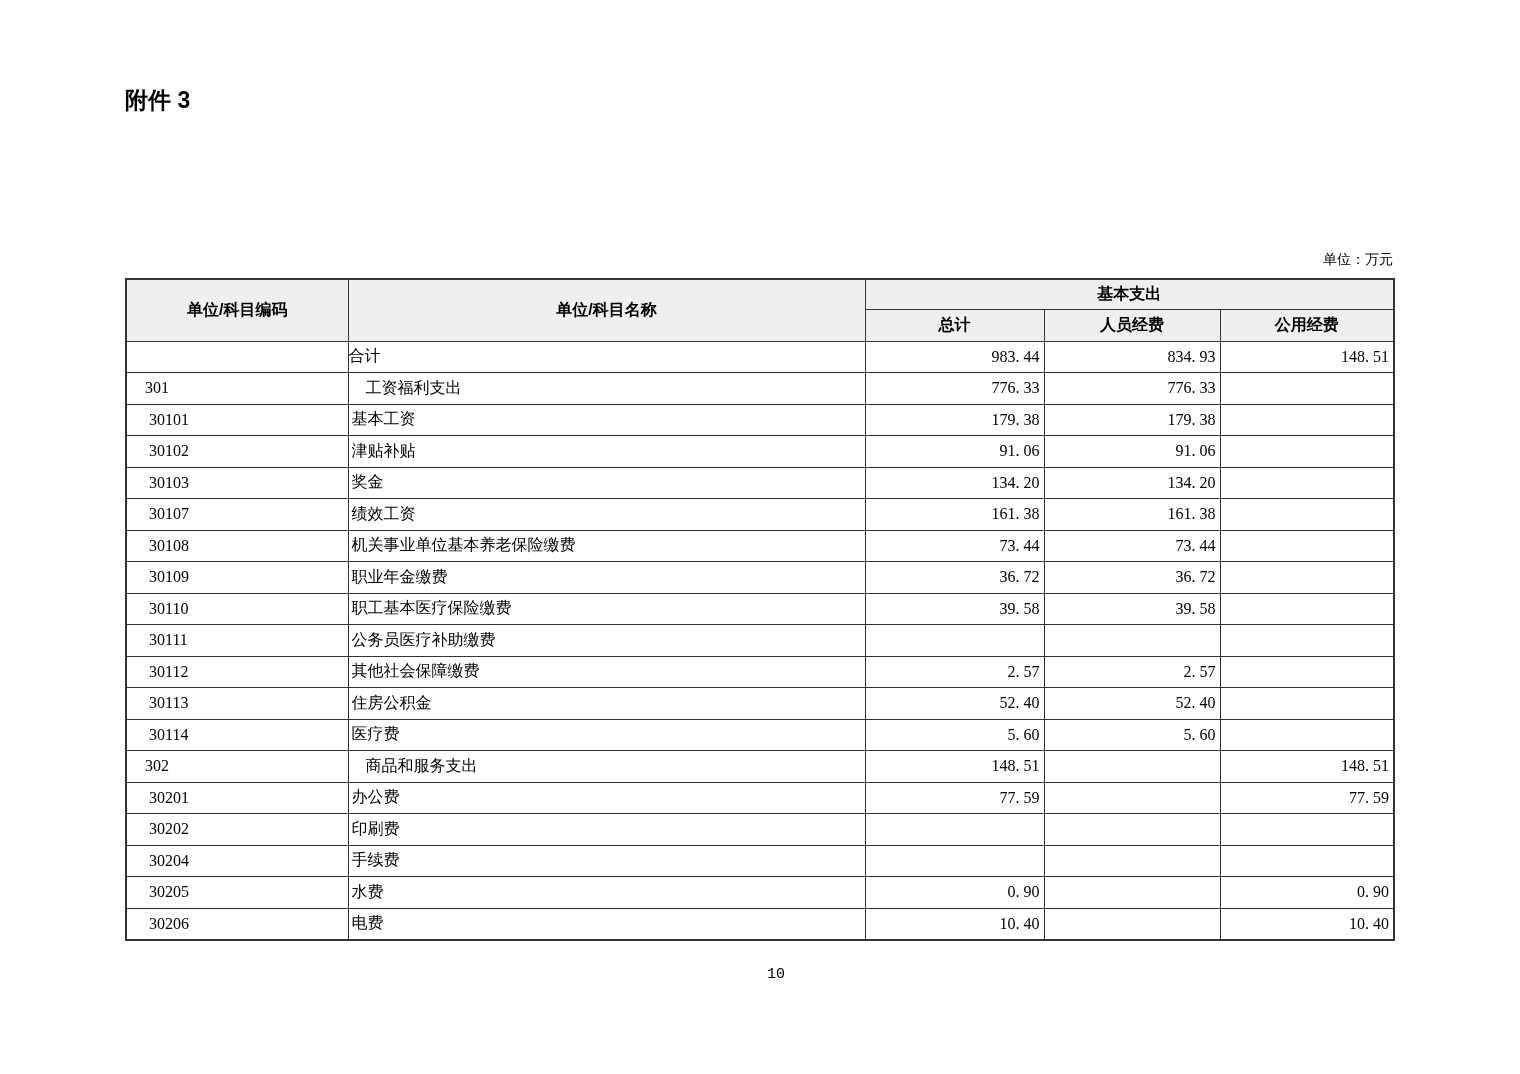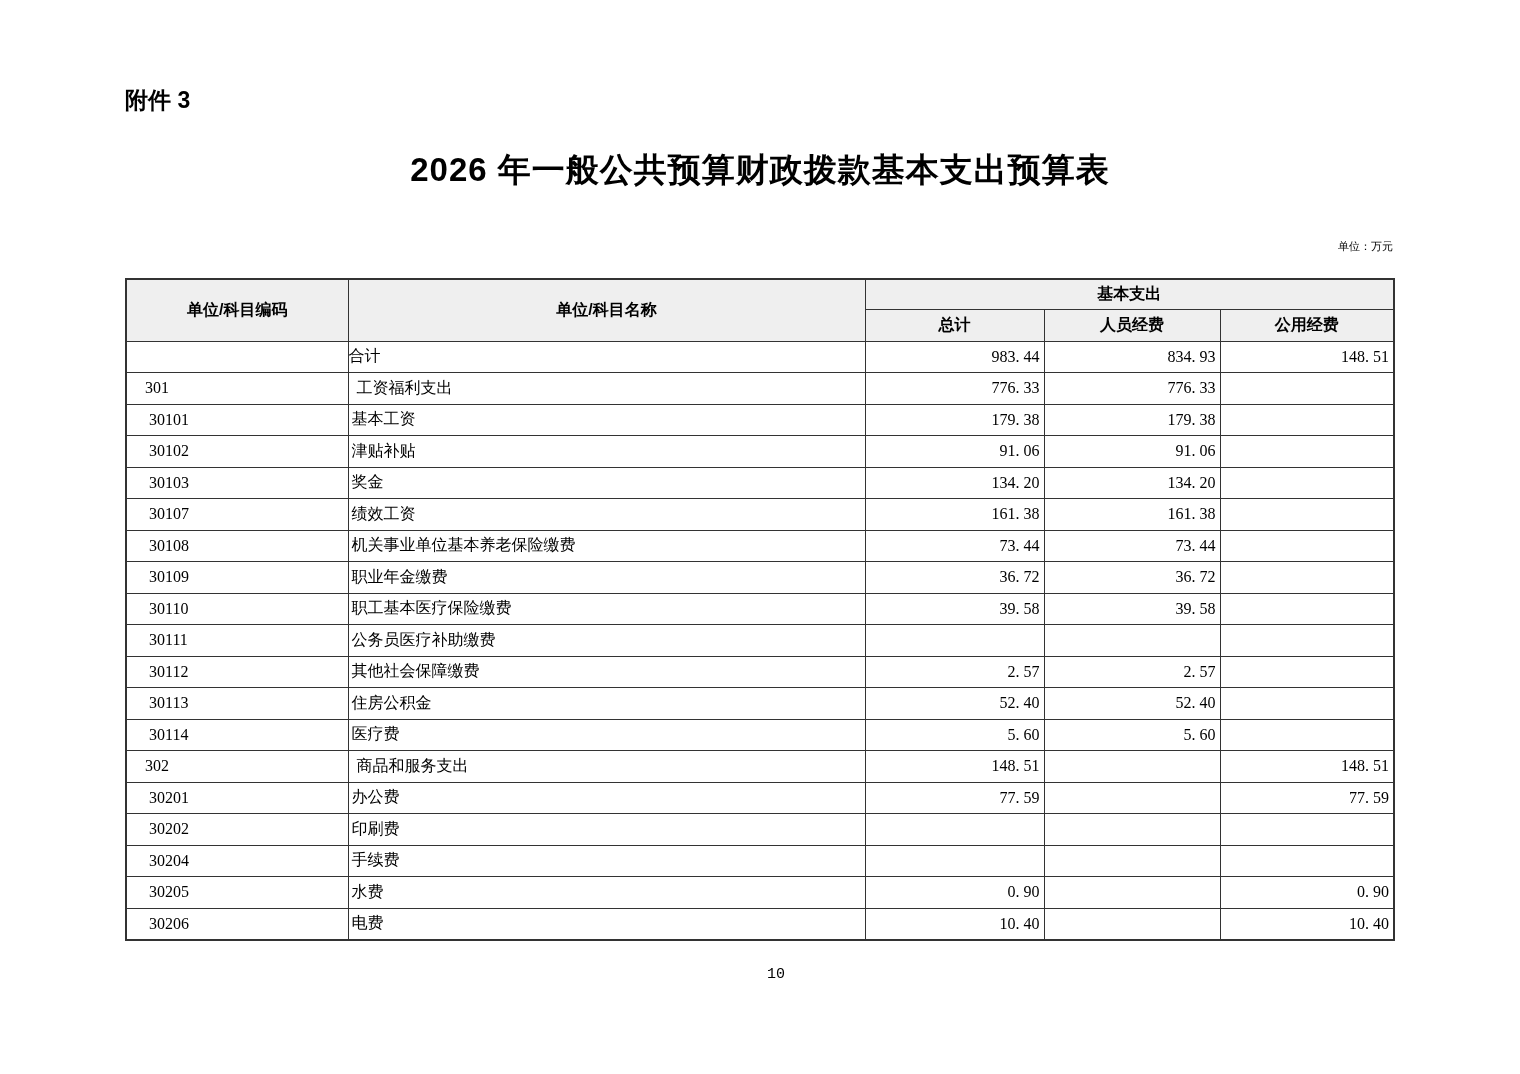--- a/index.html
+++ b/index.html
@@ -22,23 +22,23 @@
     font-family:"Liberation Sans", sans-serif;
     font-weight:bold;font-size:23px;line-height:1.3;
   }
   .title{
     position:absolute;left:0;top:148px;width:1520px;margin:0;
     text-align:center;
     font-family:"Liberation Sans", sans-serif;
     font-weight:bold;font-size:33px;letter-spacing:1px;
   }
   .unit-note{
-    position:absolute;right:127px;top:239px;
+    position:absolute;right:127px;top:251px;
     font-family:"Liberation Serif", serif;
-    font-size:11px;
+    font-size:14px;
   }
 
   table.budget-table{
     position:absolute;left:125px;top:278px;
     width:1268px;
     border-collapse:collapse;
     table-layout:fixed;
     border:2px solid var(--border);
   }
   .budget-table th,.budget-table td{
@@ -56,40 +56,39 @@
   .budget-table thead tr.hrow2 th{height:32px;}
   .budget-table tbody td{
     height:31.5px;
     font-family:"Liberation Serif", serif;
     font-size:16px;
     vertical-align:middle;
     background:#ffffff;
   }
   td.code{text-align:left;padding-left:18px;}
   td.code.indent{padding-left:22px;}
-  td.name{text-align:left;padding-left:8px;}
+  td.name{text-align:left;padding-left:17px;}
   td.name.indent{padding-left:3px;}
   td.name.center{padding-left:0;}
   td.num{text-align:right;padding-right:4px;}
 
   .page-number{
     position:absolute;left:16px;top:966px;width:1520px;
     text-align:center;
     font-family:Liberation Mono, monospace;
     font-size:15px;
   }
 </style>
 </head>
 <body>
 
 <div class="page">
 
   <div class="attachment">附件 3</div>
 
-  <h1 class="title">2026 年一般公共预算财政拨款基本支出预算表</h1>
 
   <div class="unit-note">单位：万元</div>
 
   <table class="budget-table">
     <colgroup>
       <col style="width:222px">
       <col style="width:517px">
       <col style="width:179px">
       <col style="width:176px">
       <col style="width:174px">

